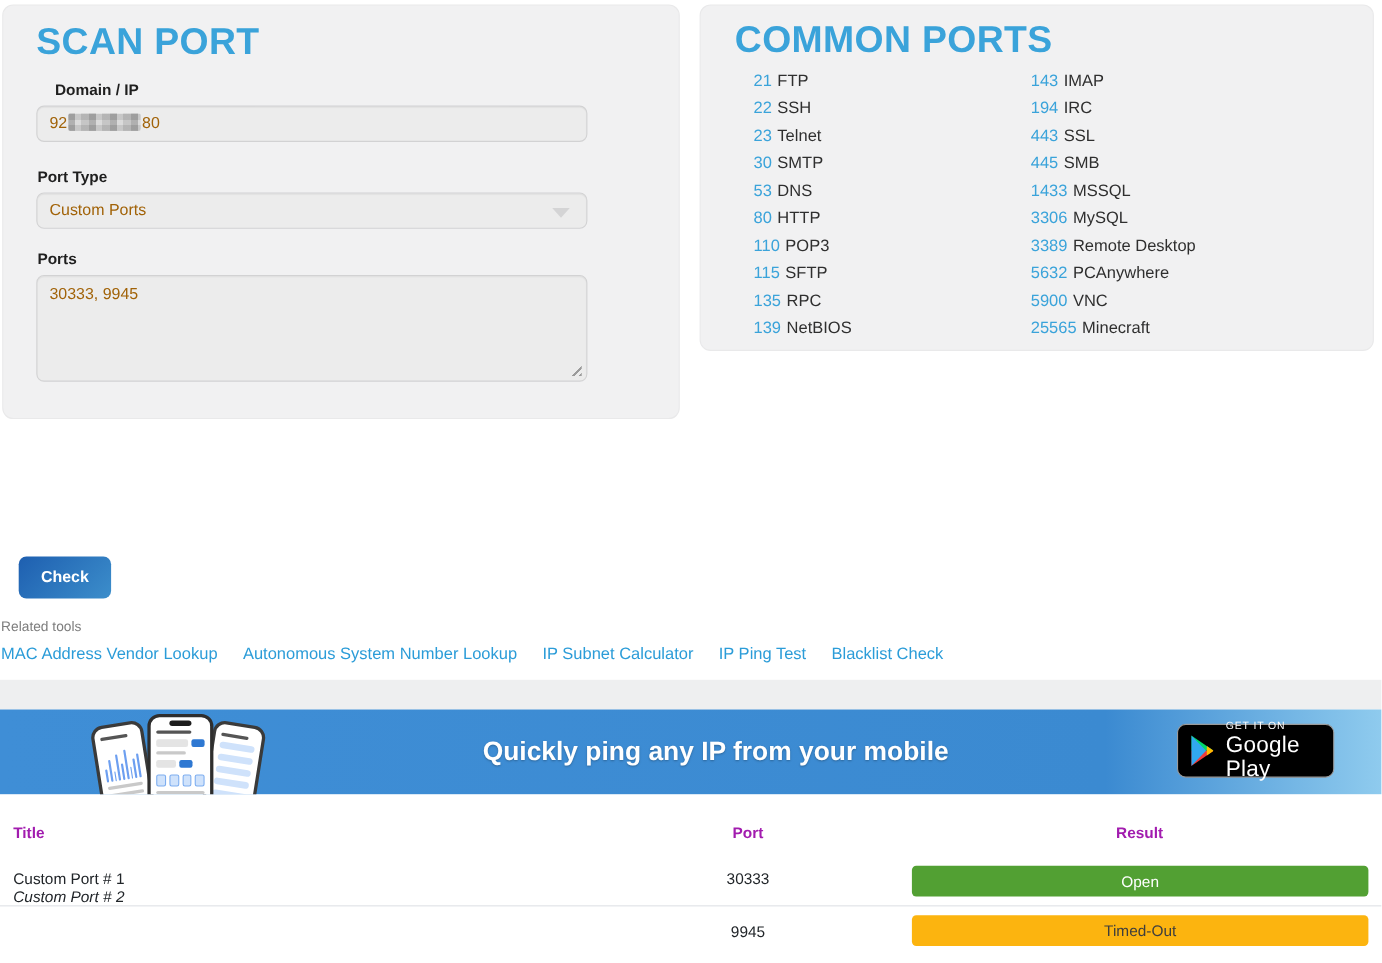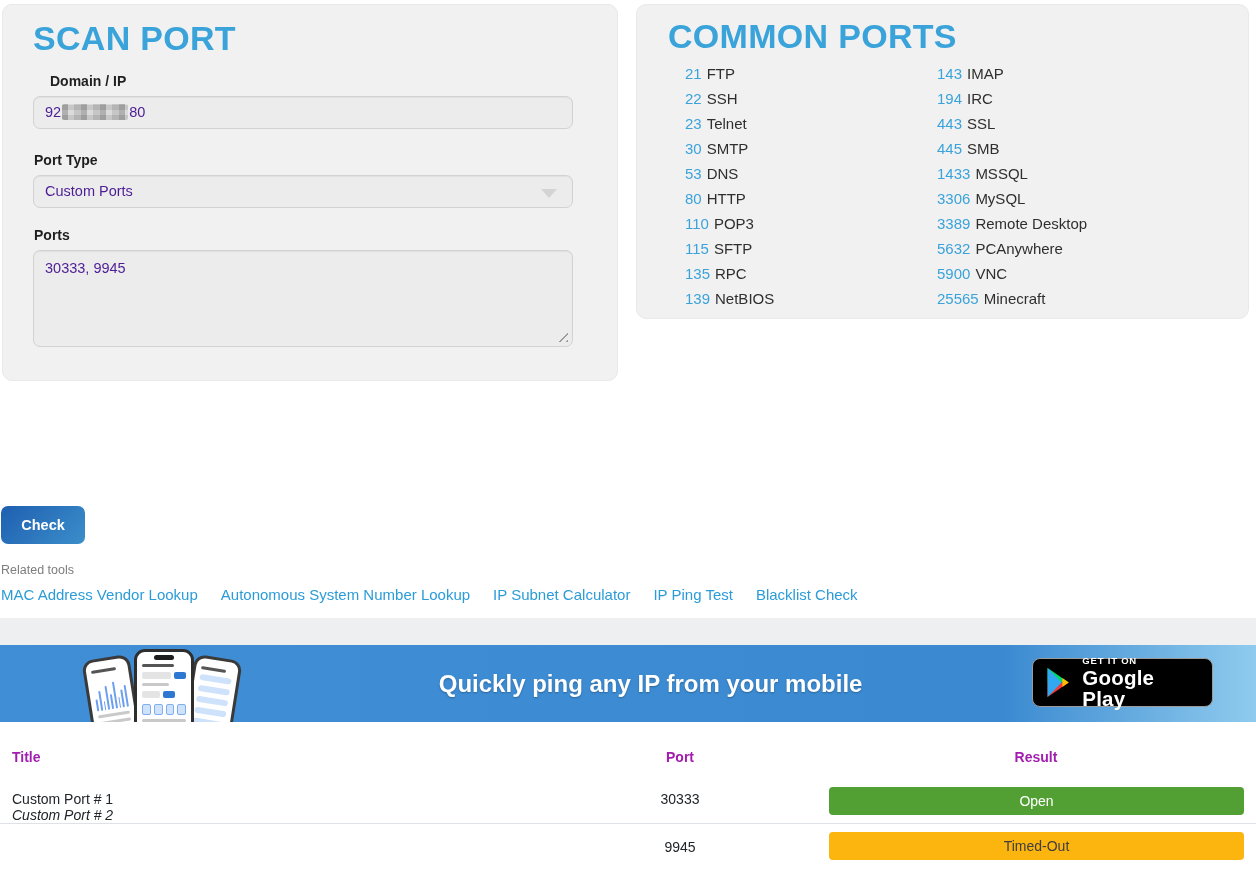--- a/index.html
+++ b/index.html
@@ -14,24 +14,24 @@
   .panel{position:absolute;background:#f1f1f2;border:1px solid #e9e9ea;border-radius:10px;box-sizing:border-box;}
   #scan-port-panel{left:2px;top:4px;width:616px;height:377px;}
   #common-ports-panel{left:636px;top:4px;width:613px;height:315px;}
 
   .section-title{position:absolute;margin:0;font-size:34px;font-weight:600;color:#3aa3da;letter-spacing:.3px;}
   #scan-port-panel .section-title{left:30px;top:14px;}
   #common-ports-panel .section-title{left:31px;top:12px;}
 
   .form-label{position:absolute;left:31px;font-size:14px;font-weight:700;color:#1f1f1f;}
   .field{
-    position:absolute;left:30px;width:540px;box-sizing:border-box;
+    position:absolute;left:30px;width:501px;box-sizing:border-box;
     background:#ececec;border:1px solid #d2d2d3;border-radius:7px;
     box-shadow:inset 0 1px 1px rgba(0,0,0,.05);
-    font-size:14.5px;color:#4c1d95;
+    font-size:14.5px;color:#a16207;
   }
   #domain-input{top:91px;height:33px;line-height:31px;padding:0 11px;}
   .pixelated{
     display:inline-block;width:66px;height:16px;vertical-align:-3px;margin:0 1px;border-radius:2px;
     background:
       repeating-linear-gradient(90deg,rgba(110,110,110,.45) 0 6px,rgba(200,200,200,.35) 6px 12px,rgba(150,150,150,.4) 12px 19px),
       repeating-linear-gradient(0deg,rgba(130,130,130,.35) 0 5px,rgba(215,215,215,.3) 5px 10px);
     filter:blur(.6px);
   }
   #port-type-select{top:170px;height:33px;line-height:31px;padding:0 11px;cursor:pointer;}
@@ -50,21 +50,21 @@
   .port-col{position:absolute;top:60px;display:flex;flex-direction:column;}
   #port-col-left{left:48px;}
   #port-col-right{left:300px;}
   .port-item{height:25px;font-size:15px;color:#2f2f2f;white-space:nowrap;}
   .port-num{color:#3aa3da;margin-right:5px;cursor:pointer;text-decoration:none;}
   #scan-all-wrap{position:absolute;left:636px;top:331px;width:613px;text-align:center;}
   #scan-all-link{font-size:13.5px;color:#2b9cd8;text-decoration:underline;cursor:pointer;}
 
   
   #check-button{
-    position:absolute;left:1px;top:506px;width:84px;height:38px;border:none;border-radius:7px;
+    position:absolute;left:17px;top:506px;width:84px;height:38px;border:none;border-radius:7px;
     background:linear-gradient(135deg,#1e5fb0 0%,#3c8ecb 100%);
     color:#fff;font-size:14.5px;font-weight:600;font-family:inherit;cursor:pointer;
   }
   #related-label{position:absolute;left:1px;top:563px;font-size:12.5px;color:#7d7d7d;}
   #related-links{position:absolute;left:1px;top:586px;display:flex;gap:23px;}
   #related-links a{font-size:15px;color:#2b9cd8;text-decoration:none;cursor:pointer;white-space:nowrap;}
 
   
   #gray-strip{position:absolute;left:0;top:618px;width:1256px;height:27px;background:#eeeff0;}
   #app-banner{
@@ -85,23 +85,23 @@
   .ph-input{flex:1;height:7px;background:#e4e4e4;border-radius:2px;}
   .ph-btn{width:12px;height:7px;background:#2e78d2;border-radius:2px;}
   .ph-icons{display:flex;gap:3px;margin:6px 5px 0;}
   .ph-icons i{display:block;width:9px;height:9px;background:#cfe2fb;border:1px solid #7eaef0;border-radius:2px;}
   .ph-pill{height:6px;background:#cfe2fb;border-radius:3px;margin:5px 5px 0;}
   #banner-headline{
     position:absolute;left:51.8%;top:50%;transform:translate(-50%,-50%);
     color:#fff;font-size:24px;font-weight:700;white-space:nowrap;text-shadow:0 1px 2px rgba(0,0,0,.28);
   }
   #play-badge{
-    position:absolute;right:43px;top:13px;width:181px;height:49px;box-sizing:border-box;
+    position:absolute;right:43px;top:13px;width:143px;height:49px;box-sizing:border-box;
     background:#000;border:1px solid #9b9b9b;border-radius:8px;cursor:pointer;
-    display:flex;align-items:center;padding:0 12px;gap:11px;font-weight:bold;
+    display:flex;align-items:center;padding:0 12px;gap:11px;
   }
   #play-badge-text{display:flex;flex-direction:column;color:#fff;line-height:1;}
   #play-tagline{font-size:9.5px;letter-spacing:.8px;margin-bottom:3px;}
   #play-store{font-size:20.5px;letter-spacing:.2px;}
 
   
   .th{position:absolute;font-size:14px;font-weight:700;color:#a21caf;}
   .td{position:absolute;font-size:14px;color:#212529;}
   .center-col{transform:translateX(-50%);}
   .badge{

